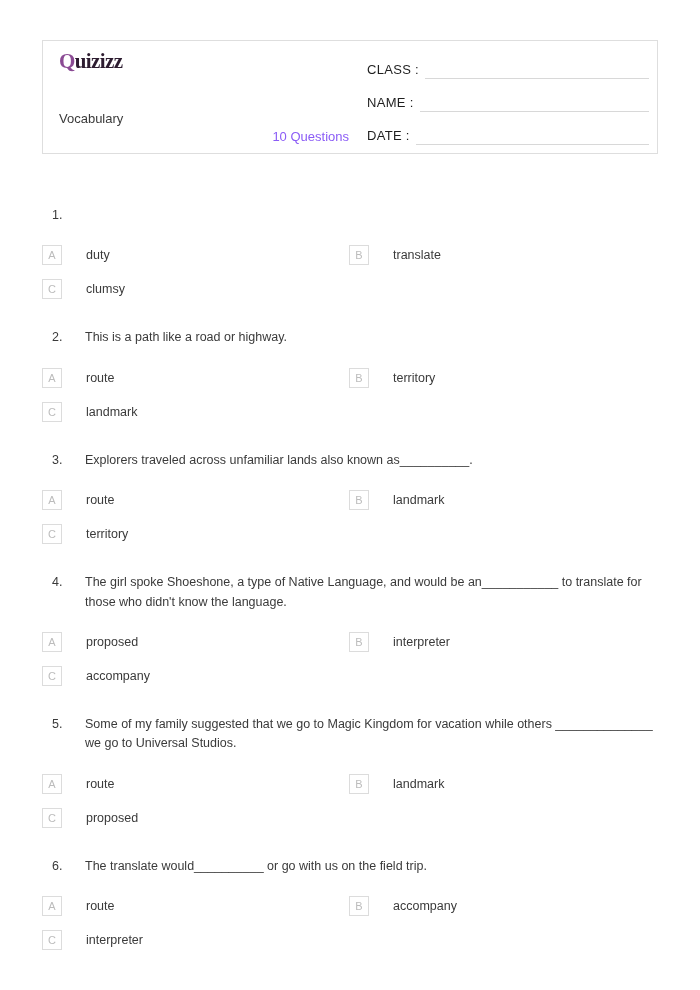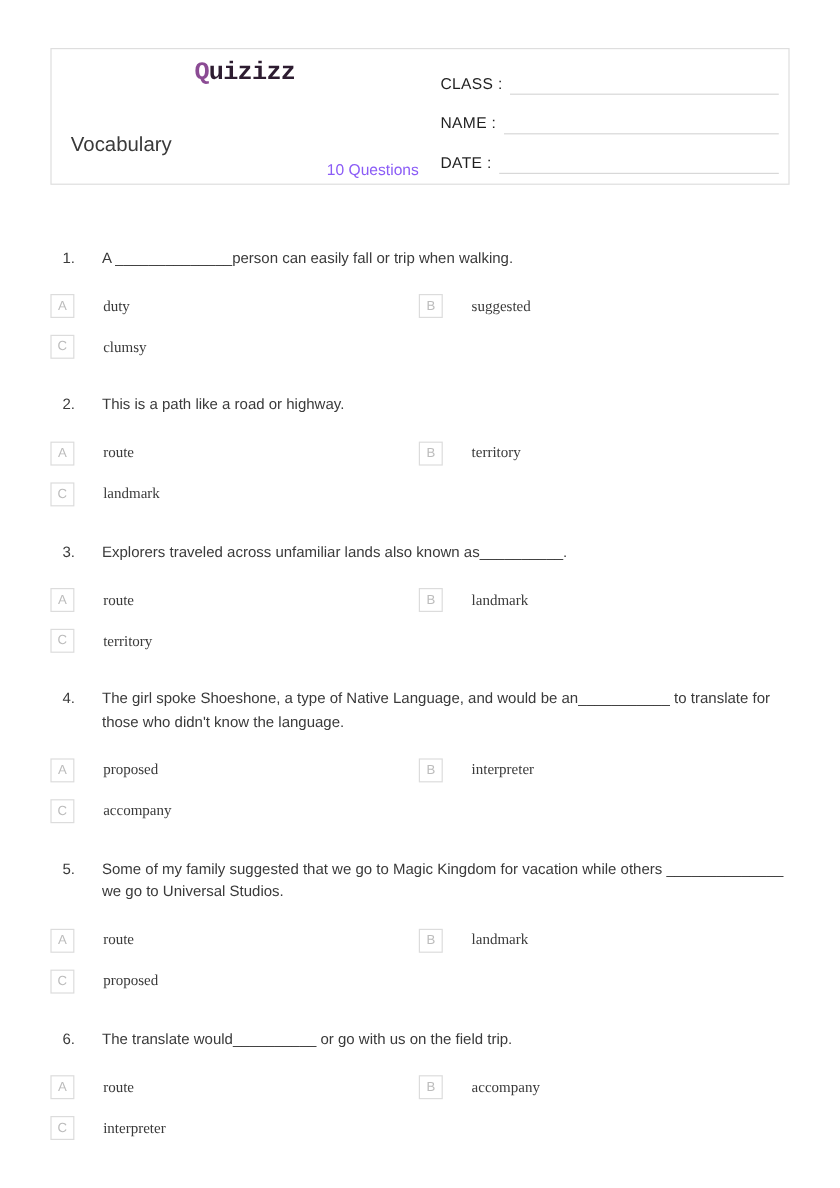--- a/index.html
+++ b/index.html
@@ -27,35 +27,34 @@
     box-sizing: border-box;
     background: #fff;
   }
   .header-left {
     position: absolute;
     left: 16px;
     top: 10px;
     width: 290px;
   }
   .logo {
-    font-family: Liberation Mono, monospace;
+    font-family: Liberation Serif, serif;
     font-size: 21px;
     font-weight: bold;
     letter-spacing: -0.6px;
     line-height: 1;
     color: #2d1c30;
     white-space: nowrap;
-    text-align: center;
   }
   .logo .logo-q {
     color: #8b4b94;
   }
   .quiz-title {
     margin-top: 38px;
-    font-size: 17px;
+    font-size: 13px;
     color: #3a3a3a;
     line-height: 1.35;
   }
   .quiz-count {
     font-size: 13px;
     color: #8b5cf6;
     line-height: 1.35;
     text-align: right;
   }
 
@@ -139,21 +138,20 @@
     color: #bcbcbc;
     display: flex;
     align-items: center;
     justify-content: center;
     font-family: "Liberation Sans", sans-serif;
   }
   .opt-text {
     margin-left: 24px;
     font-size: 12.5px;
     color: #3a3a3a;
-    font-family: Liberation Serif, serif;
   }
 </style>
 </head>
 <body>
 
 <div class="header-card">
 
   <div class="header-left">
     <div class="logo"><span class="logo-q">Q</span><span>uizizz</span></div>
     <div class="quiz-title">Vocabulary</div>
@@ -175,30 +173,29 @@
     </div>
   </div>
 
 </div>
 
 <div class="questions">
 
   <div class="question-block">
     <div class="q-line">
       <div class="q-num">1.</div>
-      <div class="q-text">A ______________person can easily fall or trip when walking.</div>
     </div>
     <div class="options">
       <div class="option">
         <span class="opt-letter">A</span>
         <span class="opt-text">duty</span>
       </div>
       <div class="option">
         <span class="opt-letter">B</span>
-        <span class="opt-text">suggested</span>
+        <span class="opt-text">translate</span>
       </div>
       <div class="option">
         <span class="opt-letter">C</span>
         <span class="opt-text">clumsy</span>
       </div>
     </div>
   </div>
 
   <div class="question-block">
     <div class="q-line">

